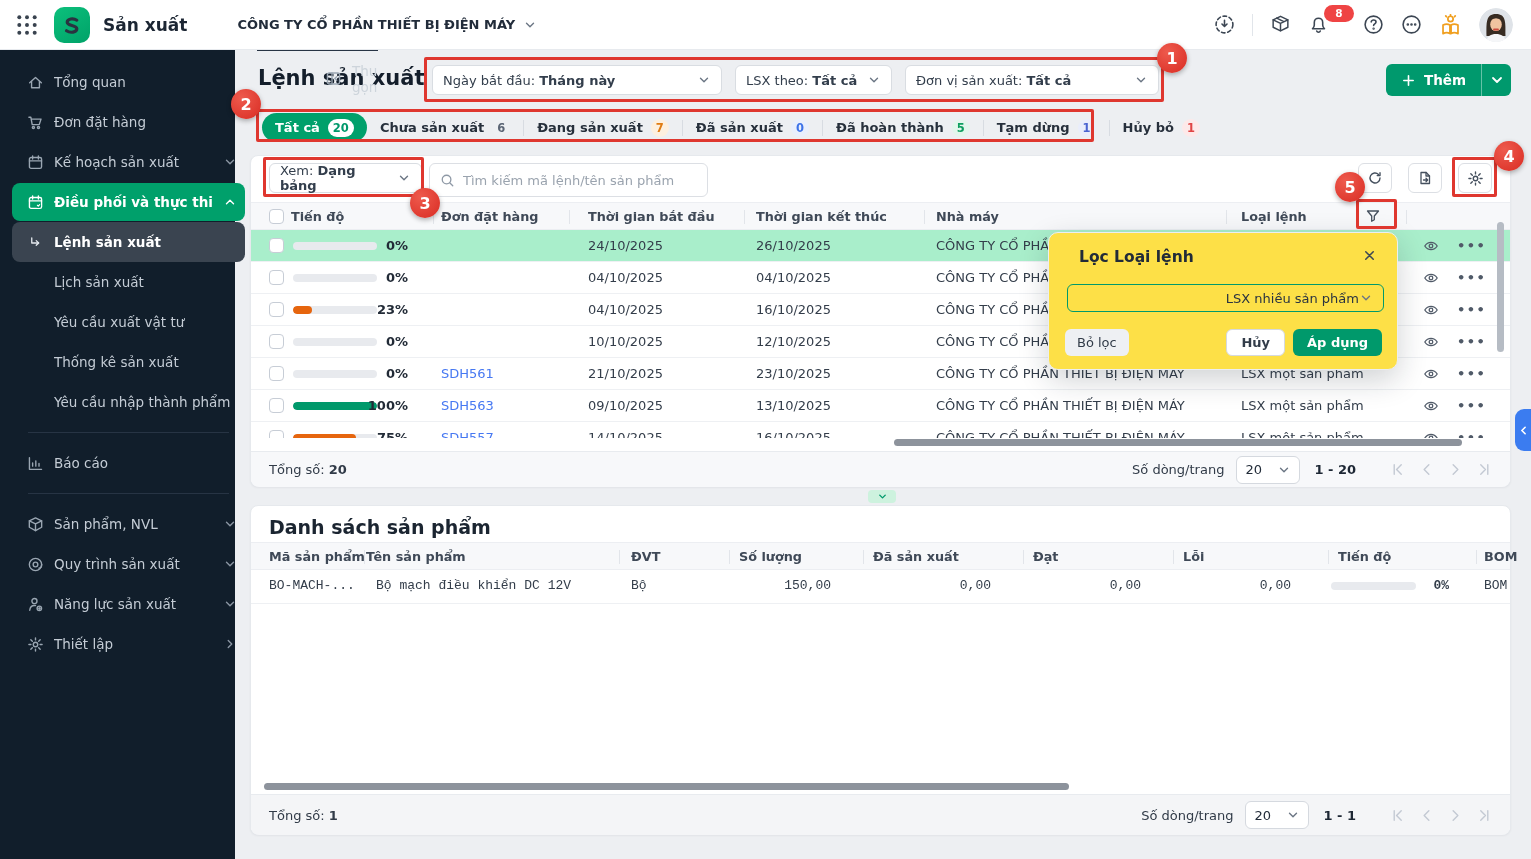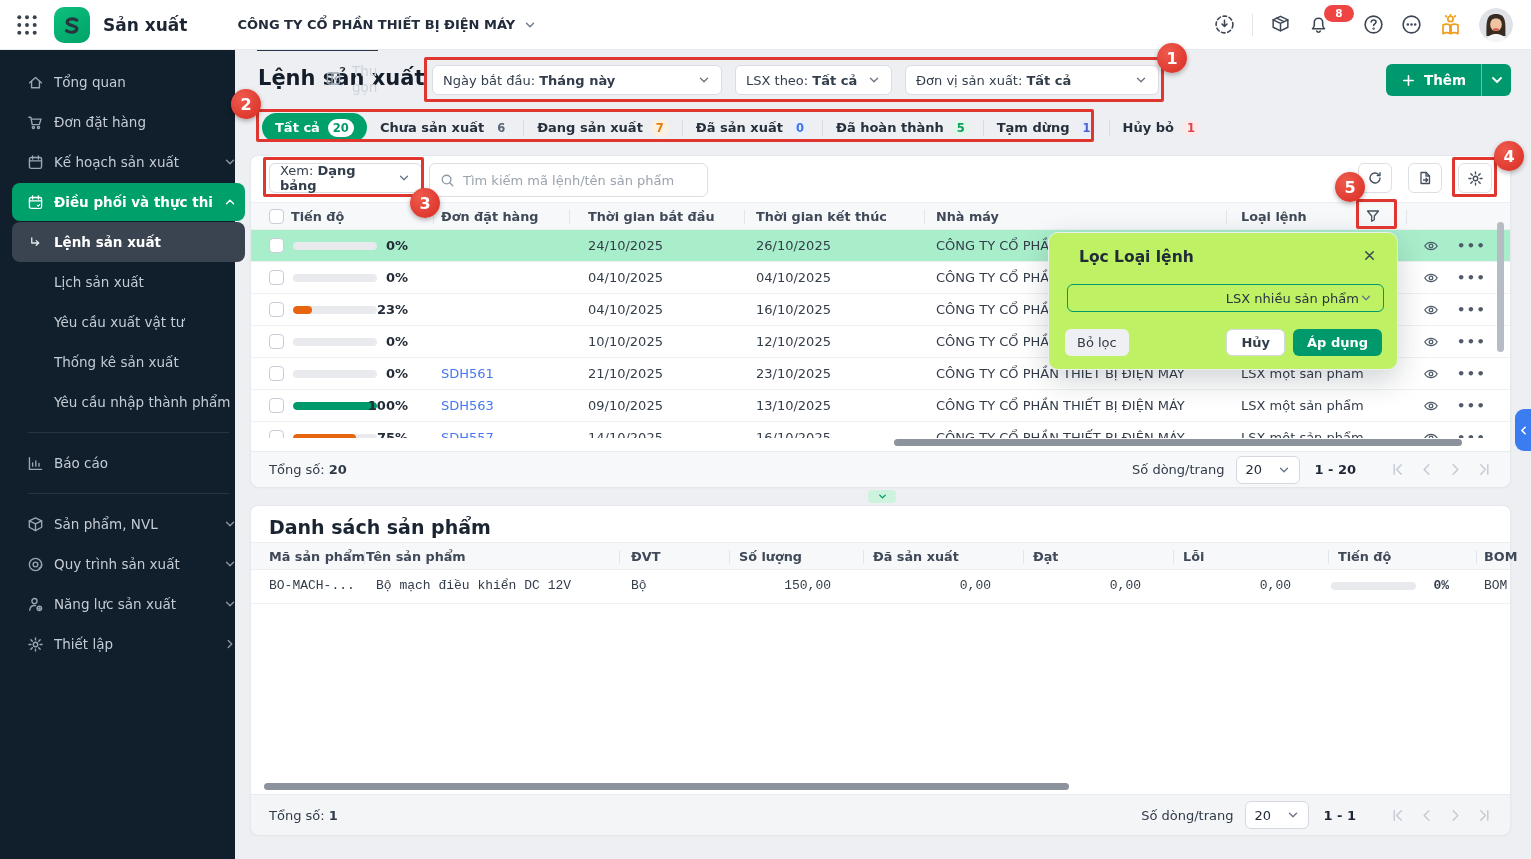--- a/index.html
+++ b/index.html
@@ -106,21 +106,21 @@
   .pc-prod{left:640px;width:100px;text-align:right}
   .pc-pass{left:790px;width:100px;text-align:right}
   .pc-err{left:940px;width:100px;text-align:right}
   .pc-bar{left:1080px;width:85px}
   .pc-pct{left:1148px;width:50px;text-align:right;font-weight:600}
   .pc-bom{left:1233px}
 
   .collapse-pill{position:absolute;left:633px;top:440px;width:28px;height:13px;background:#cdf2de;border-radius:4px;display:flex;align-items:center;justify-content:center;color:#00996B;cursor:pointer}
 
   
-  .popup{position:absolute;left:1048px;top:232px;width:350px;height:138px;background:#bef264;border:1px solid #eceef1;border-radius:10px;box-shadow:0 10px 30px rgba(20,30,40,.2);z-index:40}
+  .popup{position:absolute;left:1048px;top:232px;width:350px;height:138px;background:#fde047;border:1px solid #eceef1;border-radius:10px;box-shadow:0 10px 30px rgba(20,30,40,.2);z-index:40}
   .pp-title{position:absolute;left:30px;top:15px;font-size:15.5px;font-weight:700;color:#222b38}
   .pp-close{position:absolute;right:20px;top:15px;color:#3c4754;cursor:pointer}
   .pp-sel{position:absolute;left:18px;top:51px;width:317px;height:28px;border:1.4px solid #00996B;border-radius:6px;display:flex;align-items:center;justify-content:flex-end;padding:0 10px;font-size:13px;color:#2a3441;cursor:pointer}
   .pp-btns{position:absolute;left:16px;right:15px;top:96px;display:flex;align-items:center}
   .btn-clear{height:27px;padding:0 12px;background:#eef0f3;border-radius:6px;font-size:13px;color:#323c49;display:flex;align-items:center;cursor:pointer}
   .btn-cancel{height:27px;padding:0 14px;border:1px solid #d5d9df;border-radius:6px;background:#fff;margin:0 8px 0 auto;font-size:13px;font-weight:600;color:#323c49;display:flex;align-items:center;cursor:pointer}
   .btn-apply{height:27px;padding:0 14px;background:#00996B;border-radius:6px;color:#fff;font-weight:700;font-size:13px;display:flex;align-items:center;cursor:pointer}
 
   
   .ann-box{position:absolute;border:3px solid #df372f;border-radius:2px;z-index:60;pointer-events:none}

